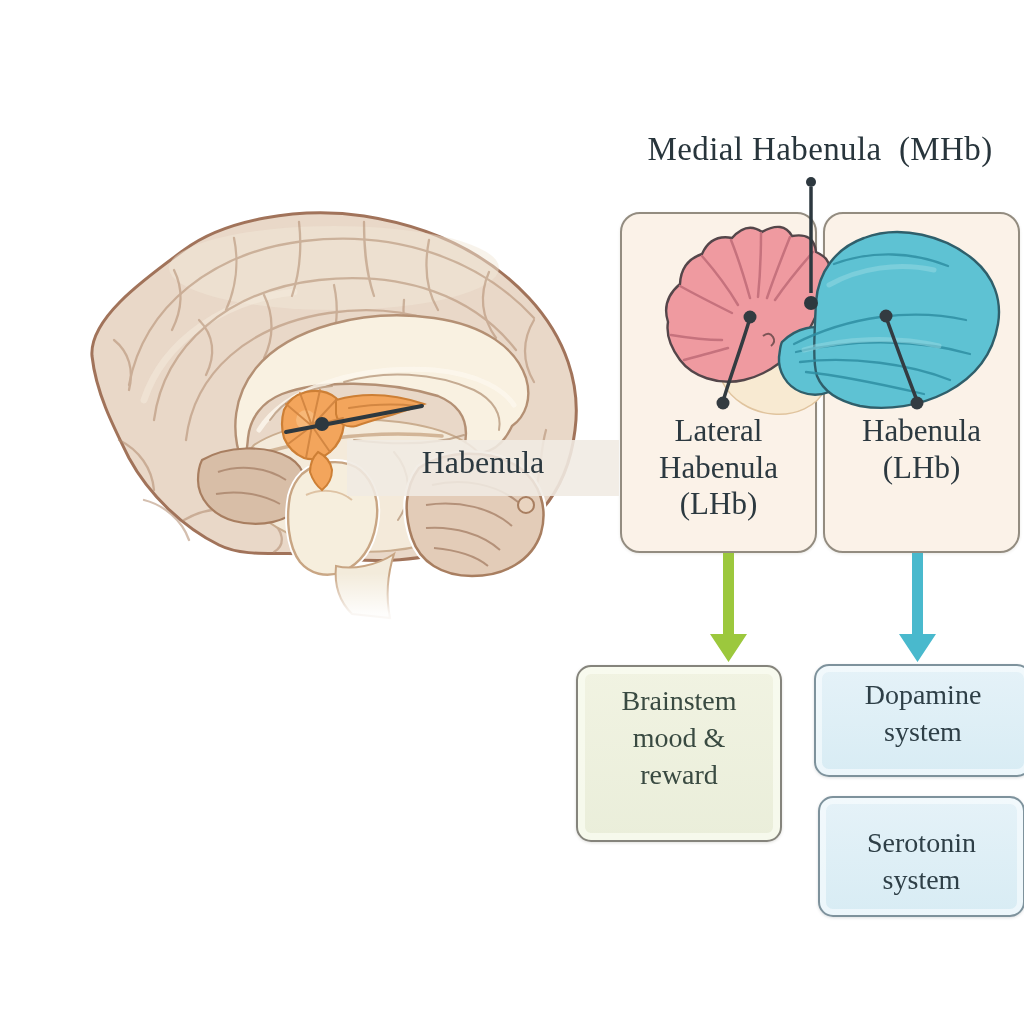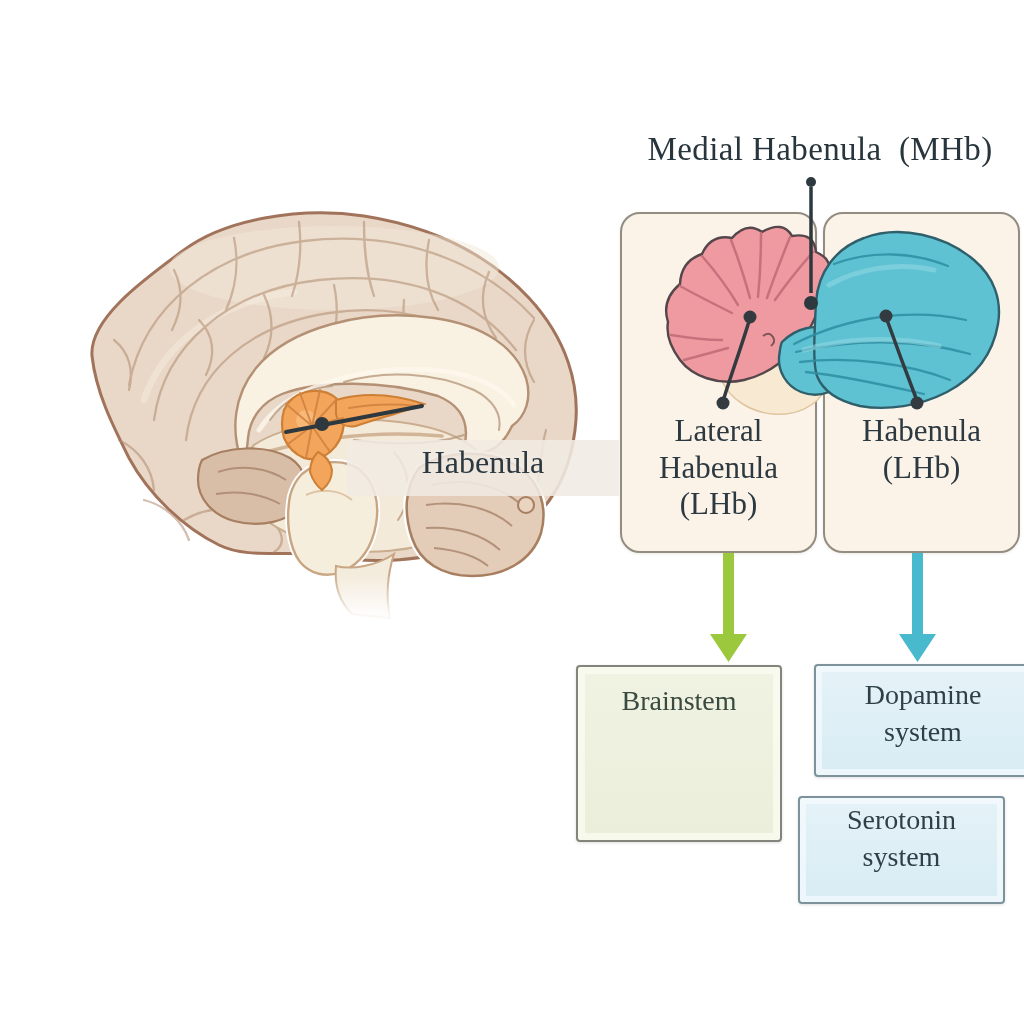--- a/index.html
+++ b/index.html
@@ -13,30 +13,30 @@
   #cell-lateral{left:789px;}
   .txt{position:absolute;z-index:3;text-align:center;}
   #panel-title{left:566px;top:131px;width:440px;font-size:33px;letter-spacing:.4px;
                color:#28353c;white-space:pre;}
   #band-label{left:313px;top:444px;width:272px;font-size:32px;color:#2b383f;}
   .region-label{top:413px;width:197px;font-size:31px;line-height:36.5px;color:#2c3940;}
   #label-medial{left:586px;}
   #label-lateral{left:789px;}
   .line{display:block;}
   .flowbox{position:absolute;z-index:3;text-align:center;box-sizing:border-box;
-           border-radius:4px;font-size:28px;line-height:37px;}
+           border-radius:15px;font-size:28px;line-height:37px;}
   #box-brainstem{left:542px;top:665px;width:206px;height:177px;padding-top:15px;
       border:2px solid #85847c;background:linear-gradient(#f1f3e2,#eaeeda);
       box-shadow:inset 0 0 0 7px rgba(250,252,242,.75),0 1px 3px rgba(80,80,60,.18);
       color:#394a41;}
   #box-dopamine{left:780px;top:664px;width:218px;height:113px;padding-top:10px;
       border:2px solid #7e929c;background:linear-gradient(#e5f2f8,#d8ecf4);
       box-shadow:inset 0 0 0 6px rgba(250,253,255,.6),0 1px 3px rgba(60,80,90,.18);
       color:#2e3f47;}
-  #box-serotonin{left:764px;top:796px;width:207px;height:108px;padding-top:3px;
+  #box-serotonin{left:784px;top:796px;width:207px;height:121px;padding-top:26px;
       border:2px solid #7e929c;background:linear-gradient(#e5f2f8,#d8ecf4);
       box-shadow:inset 0 0 0 6px rgba(250,253,255,.6),0 1px 3px rgba(60,80,90,.18);
       color:#2e3f47;}
 </style>
 </head>
 <body>
 
 <div id="stage">
 
   <div class="cell" id="cell-medial"></div>
@@ -227,20 +227,22 @@
     <span class="line">(LHb)</span>
   </div>
 
   <div class="txt region-label" id="label-lateral">
     <span class="line">Habenula</span>
     <span class="line">(LHb)</span>
   </div>
 
   <div class="flowbox" id="box-brainstem">
     <span class="line">Brainstem</span>
+    <span class="line">mood &amp;</span>
+    <span class="line">reward</span>
   </div>
 
   <div class="flowbox" id="box-dopamine">
     <span class="line">Dopamine</span>
     <span class="line">system</span>
   </div>
 
   <div class="flowbox" id="box-serotonin">
     <span class="line">Serotonin</span>
     <span class="line">system</span>

